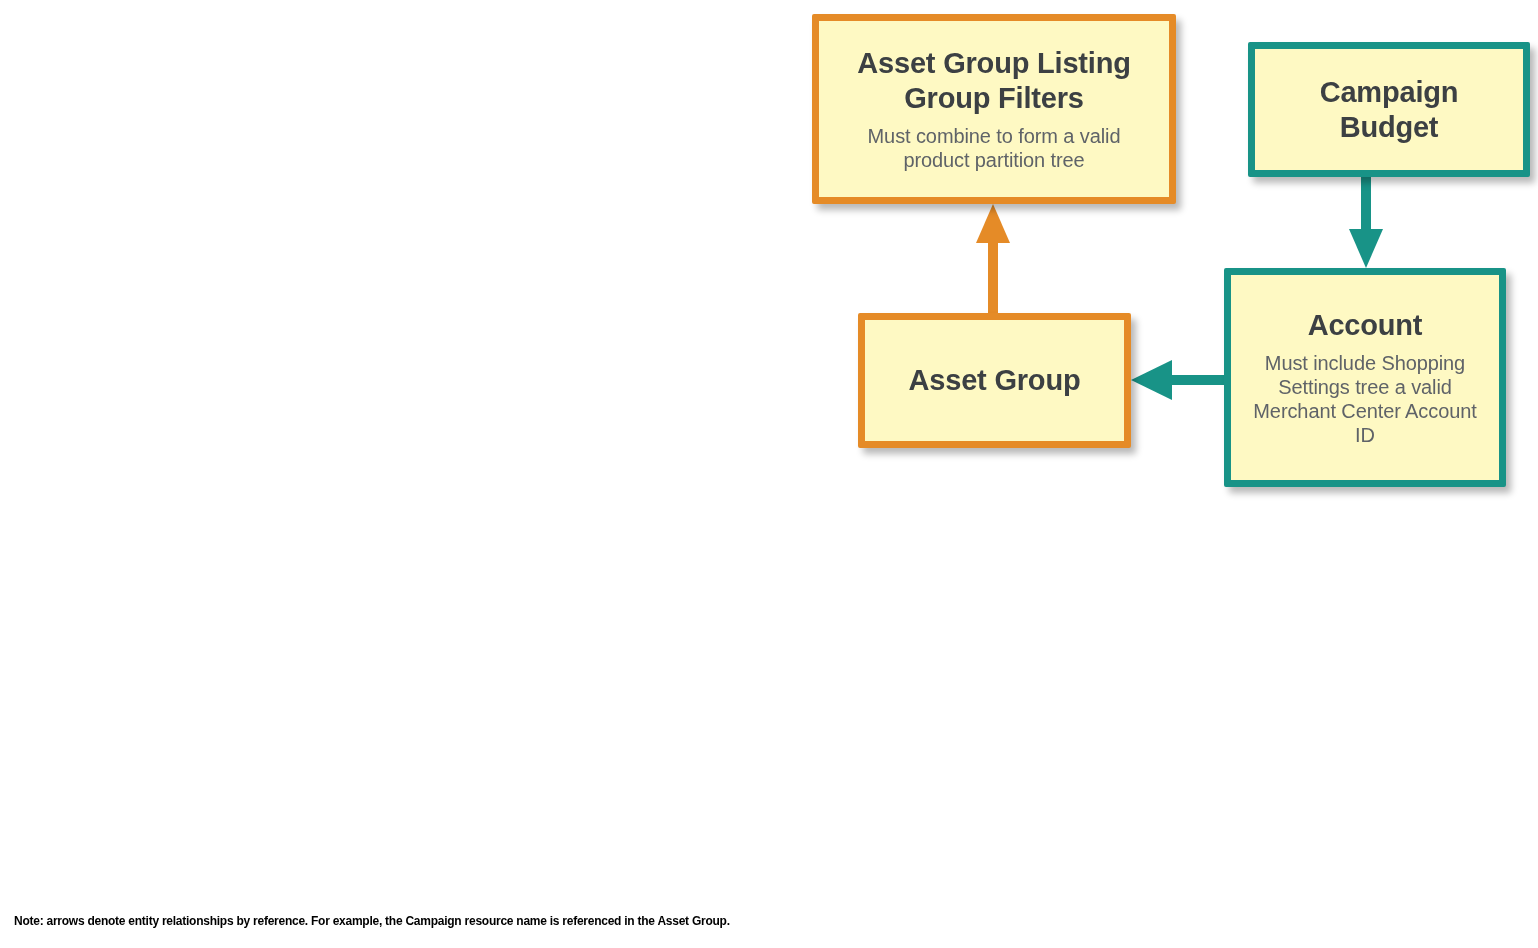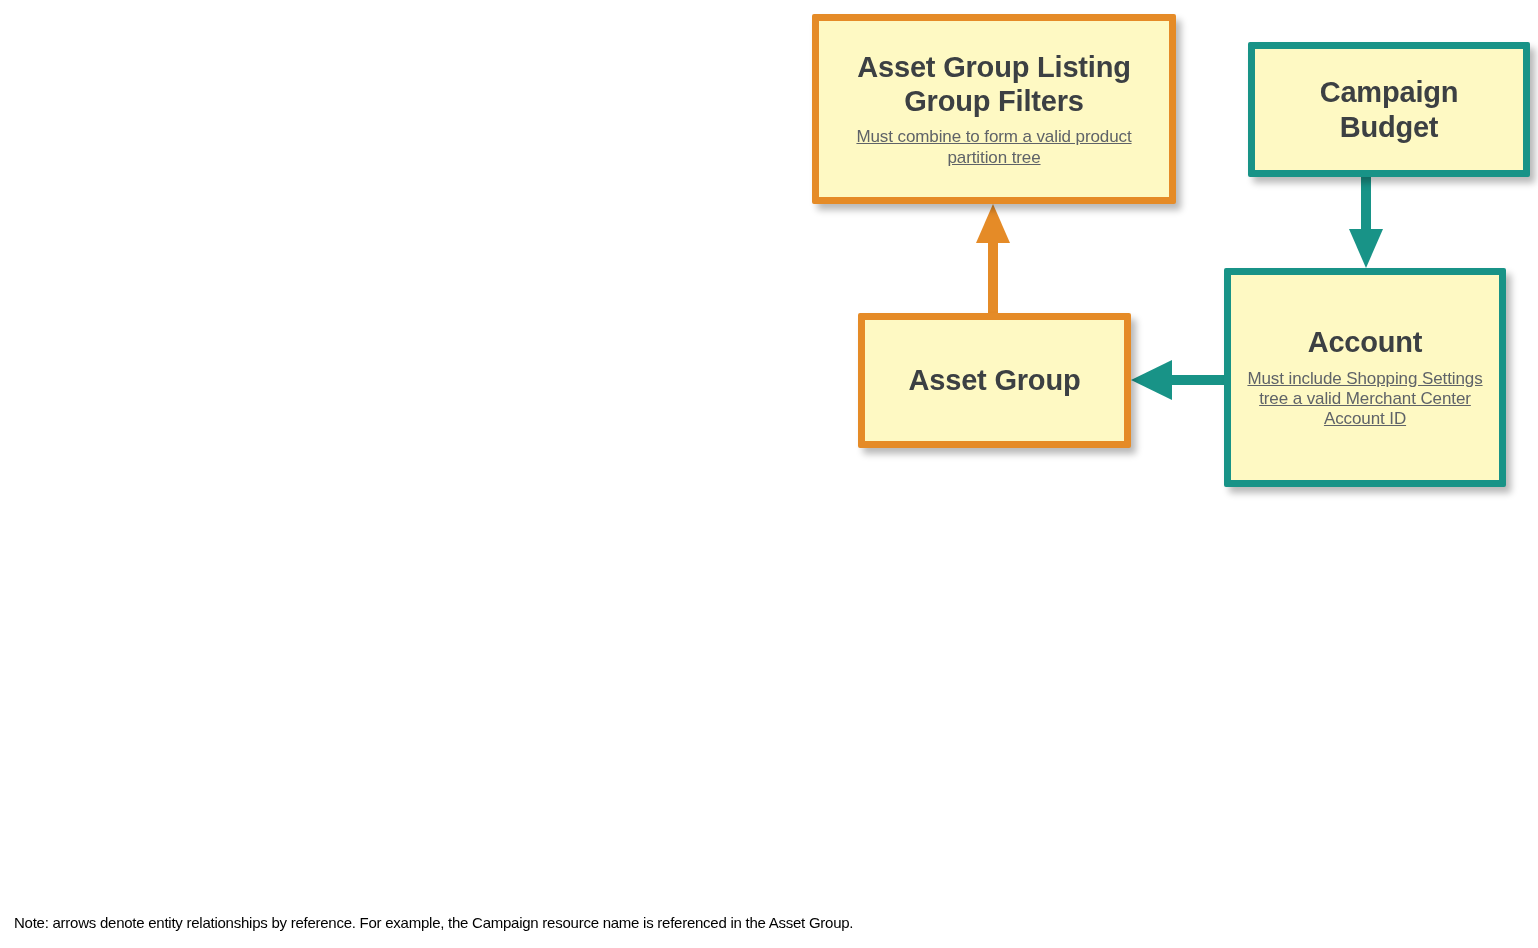--- a/index.html
+++ b/index.html
@@ -53,27 +53,26 @@
   .node.teal   { border-color: #189387; }
 
   .node-title {
     font-size: 29px;
     font-weight: bold;
     color: #3C4043;
     line-height: 1.18;
     letter-spacing: -0.2px;
   }
   .node-subtitle {
-    font-size: 17px;
+    font-size: 20px;
     font-weight: normal;
     color: #5F6368;
     line-height: 1.2;
     margin-top: 9px;
     letter-spacing: -0.1px;
-    text-decoration: underline;
   }
   .node-subtitle:empty { display: none; margin: 0; }
 
   
   #node-asset-group-listing-group-filters {
     left: 812px;  top: 14px;   width: 364px;  height: 190px;
   }
   #node-campaign-budget {
     left: 1248px; top: 42px;   width: 282px;  height: 135px;
   }
@@ -82,22 +81,22 @@
   }
   #node-campaign {
     left: 1224px; top: 268px;  width: 282px;  height: 219px;
   }
 
   
   #footer-note {
     position: absolute;
     left: 14px;
     top: 914px;
-    font-size: 15px;
-    font-weight: normal;
+    font-size: 12px;
+    font-weight: bold;
     color: #000000;
     letter-spacing: -0.25px;
     z-index: 3;
   }
 </style>
 </head>
 <body>
 
 <div id="diagram-canvas">
 

